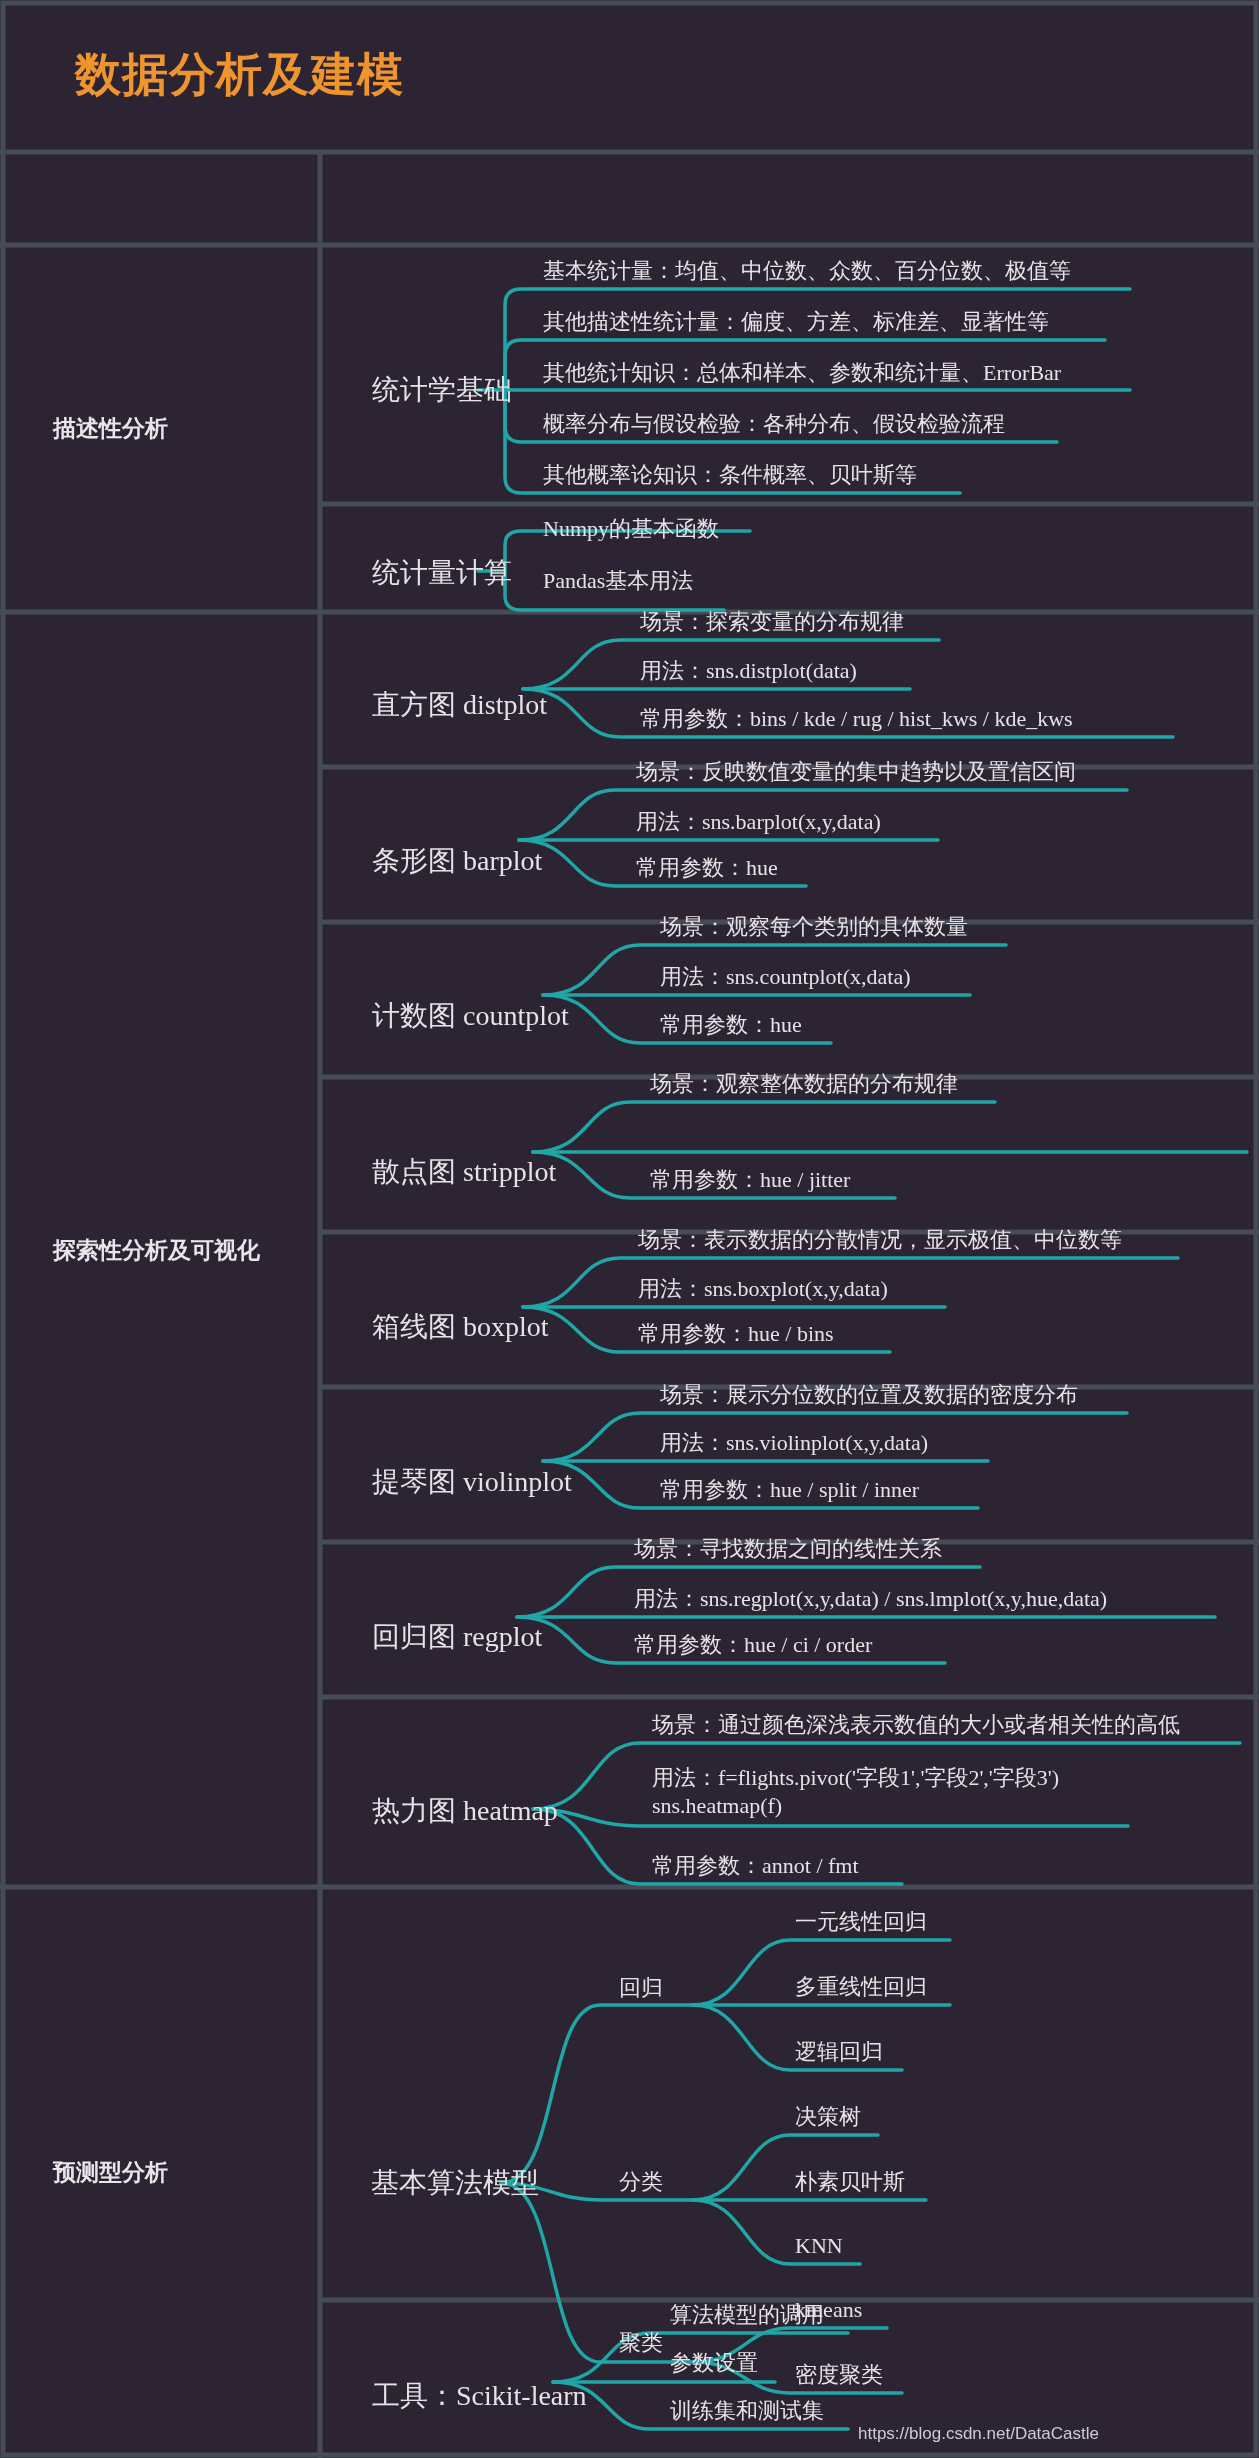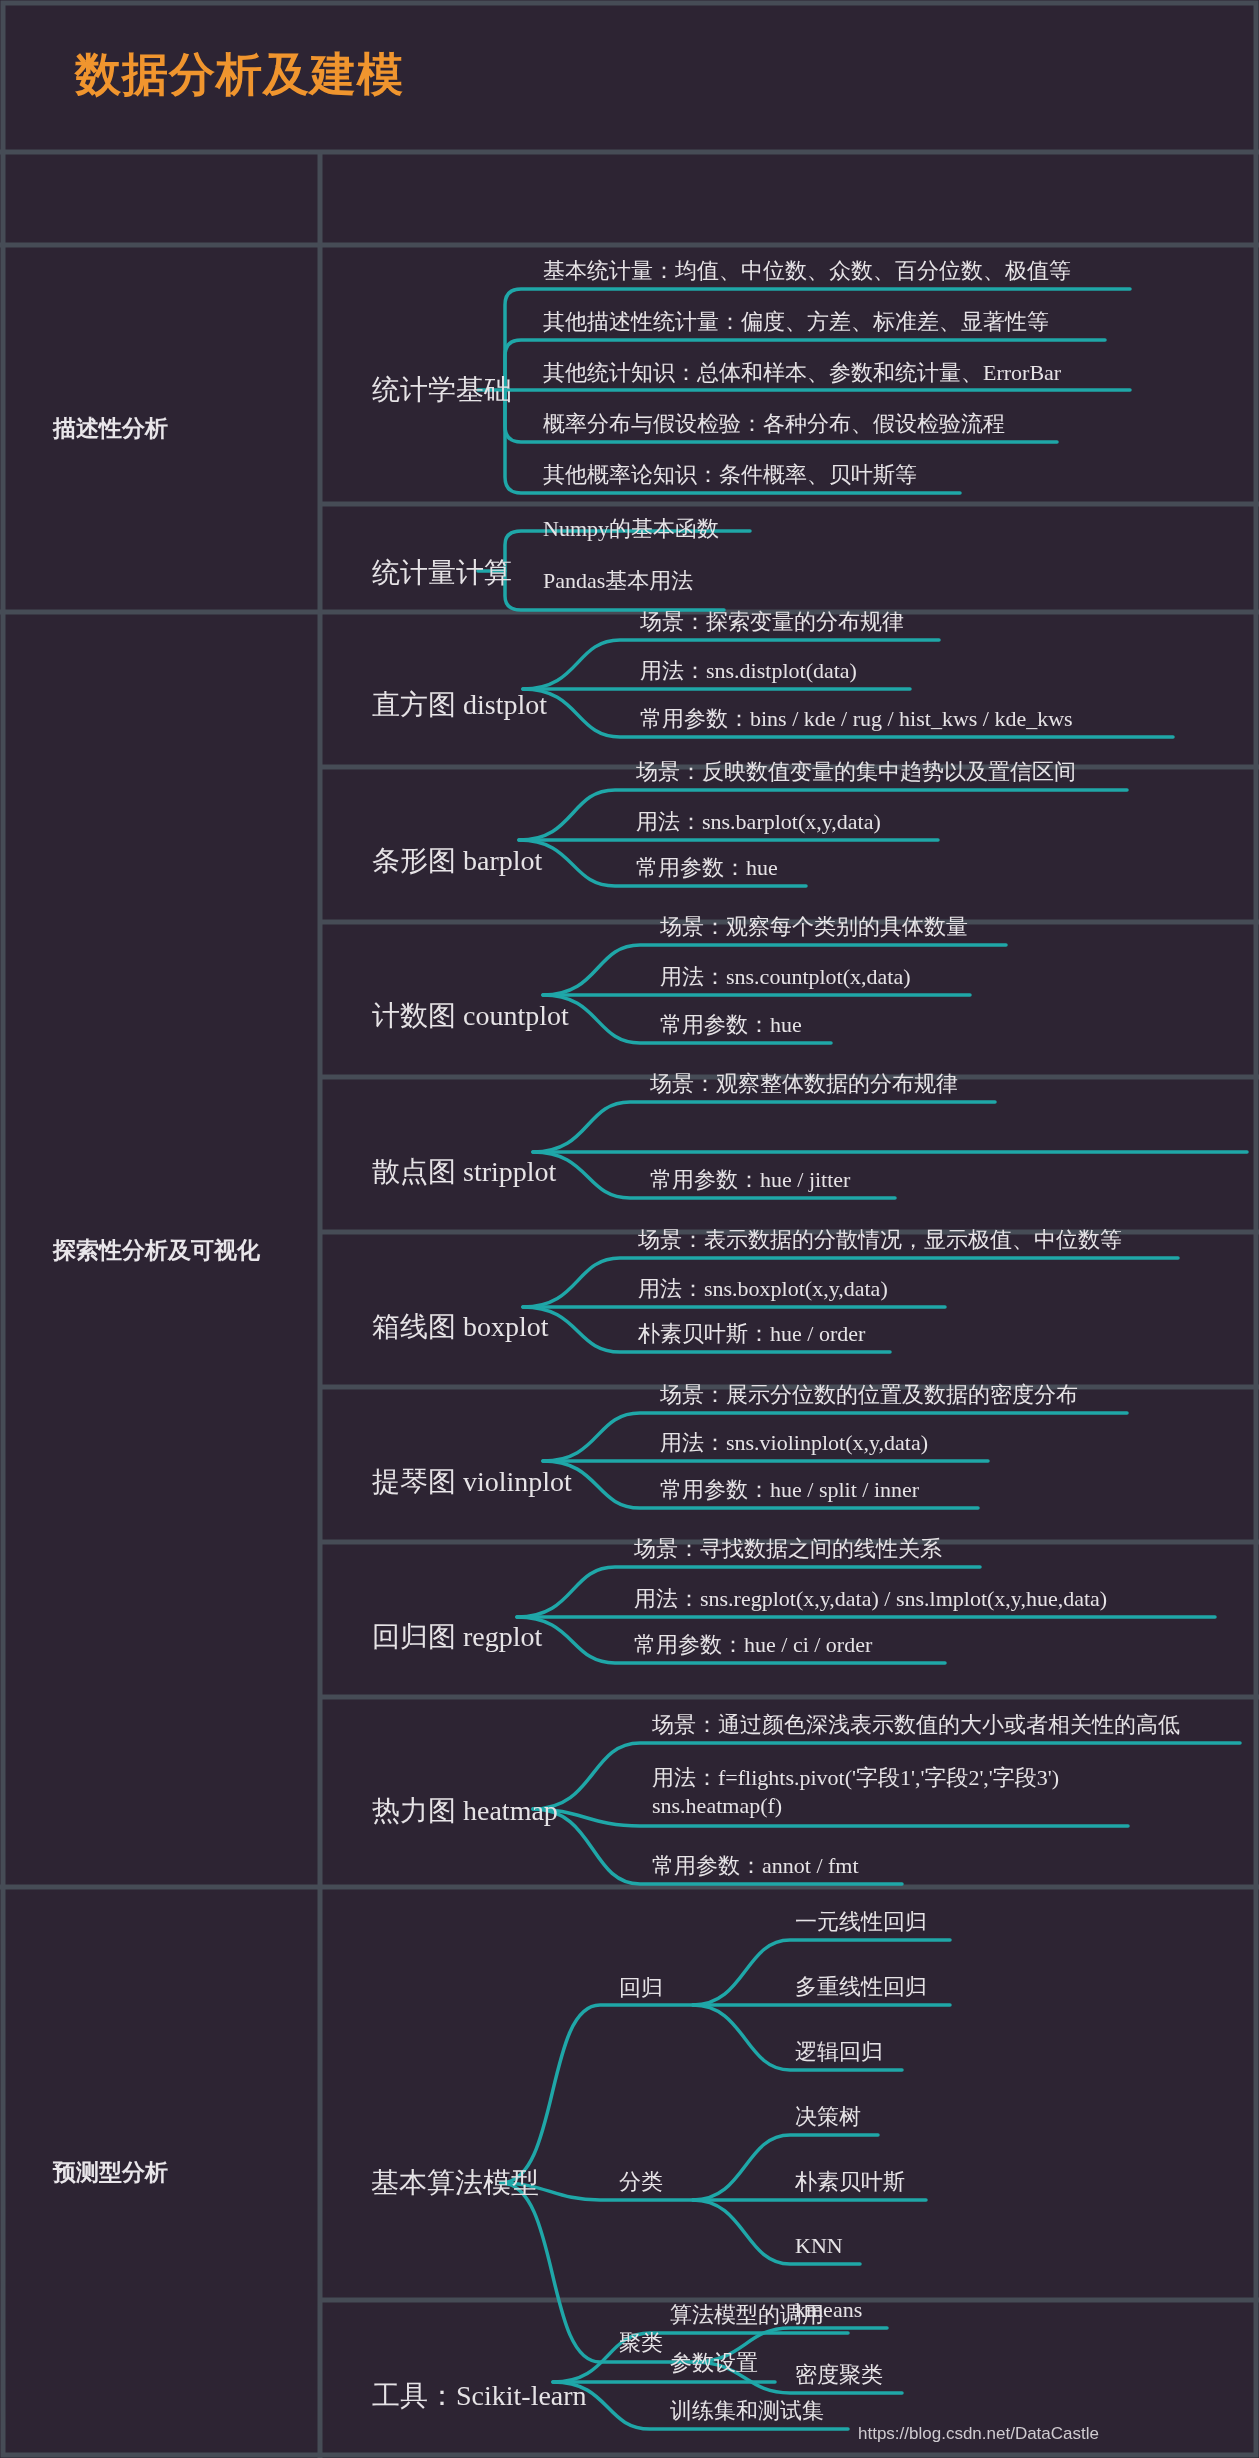--- a/index.html
+++ b/index.html
@@ -144,21 +144,21 @@
 
   <div class="leaf serif" style="left:660px; top:914px;">场景：观察每个类别的具体数量</div>
   <div class="leaf serif" style="left:660px; top:964px;">用法：sns.countplot(x,data)</div>
   <div class="leaf serif" style="left:660px; top:1012px;">常用参数：hue</div>
 
   <div class="leaf serif" style="left:650px; top:1071px;">场景：观察整体数据的分布规律</div>
   <div class="leaf serif" style="left:650px; top:1167px;">常用参数：hue / jitter</div>
 
   <div class="leaf serif" style="left:638px; top:1227px;">场景：表示数据的分散情况，显示极值、中位数等</div>
   <div class="leaf serif" style="left:638px; top:1276px;">用法：sns.boxplot(x,y,data)</div>
-  <div class="leaf serif" style="left:638px; top:1321px;">朴素贝叶斯：hue / order</div>
+  <div class="leaf serif" style="left:638px; top:1321px;">常用参数：hue / bins</div>
 
   <div class="leaf serif" style="left:660px; top:1382px;">场景：展示分位数的位置及数据的密度分布</div>
   <div class="leaf serif" style="left:660px; top:1430px;">用法：sns.violinplot(x,y,data)</div>
   <div class="leaf serif" style="left:660px; top:1477px;">常用参数：hue / split / inner</div>
 
   <div class="leaf serif" style="left:634px; top:1536px;">场景：寻找数据之间的线性关系</div>
   <div class="leaf serif" style="left:634px; top:1586px;">用法：sns.regplot(x,y,data) / sns.lmplot(x,y,hue,data)</div>
   <div class="leaf serif" style="left:634px; top:1632px;">常用参数：hue / ci / order</div>
 
   <div class="leaf serif" style="left:652px; top:1712px;">场景：通过颜色深浅表示数值的大小或者相关性的高低</div>

